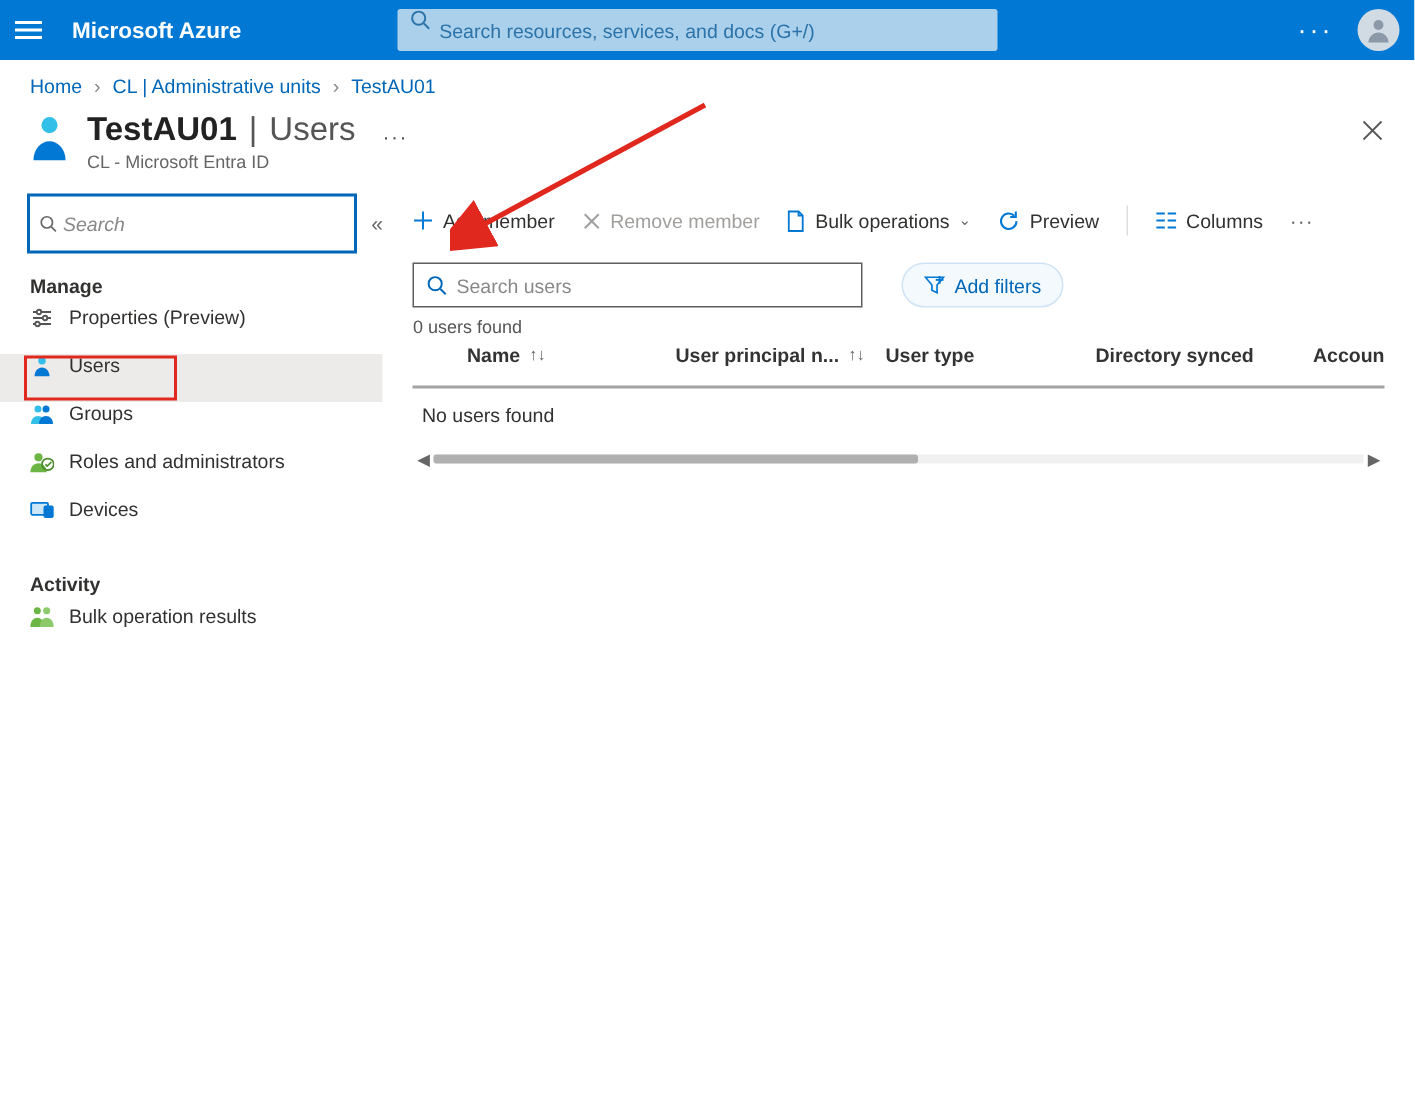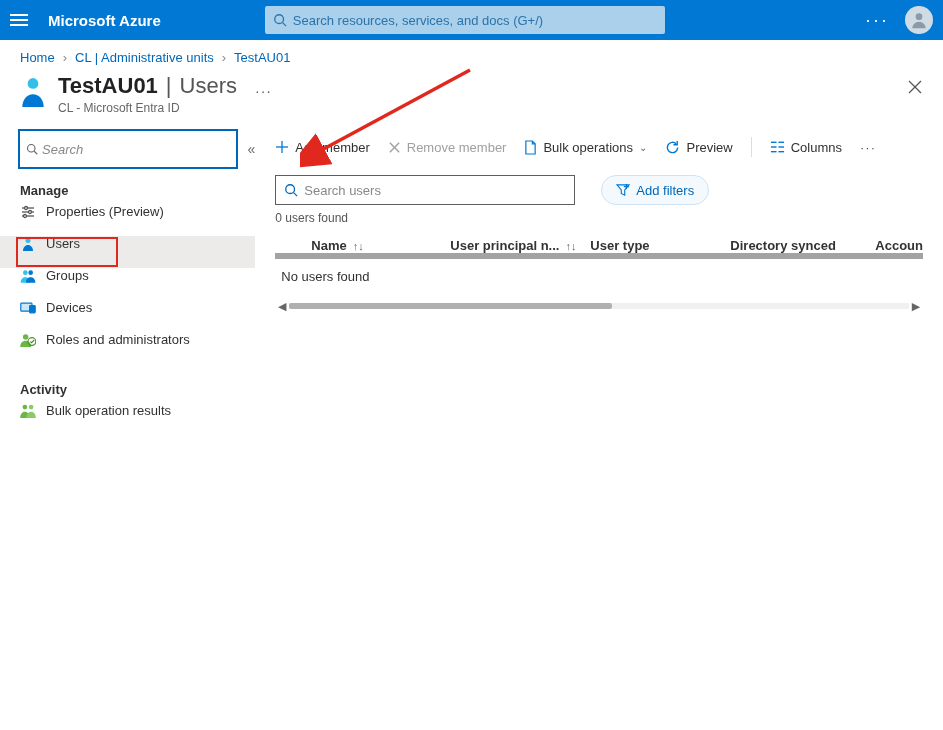--- a/index.html
+++ b/index.html
@@ -2,21 +2,21 @@
 <html><head>
 <meta charset="utf-8">
 <style>
   * { box-sizing: border-box; margin: 0; padding: 0; }
   body { font-family: "Segoe UI", -apple-system, sans-serif; font-size: 13px; color: #323130; width: 943px; height: 730px; overflow: hidden; background:#fff; position:relative;}
   
   .topbar { background:#0078d4; height:40px; display:flex; align-items:center; color:#fff; padding:0 10px; gap:14px;}
   .hamburger { width:18px; display:flex; flex-direction:column; gap:3px; cursor:pointer;}
   .hamburger span{height:2px;background:#fff;}
   .brand { font-size:15px; font-weight:600; margin-left:6px; cursor:pointer;}
-  .search-global { flex:0 0 400px; margin-left:90px; background:#aad0ec; height:28px; border-radius:2px; display:flex; align-items:center; padding:0 8px; color:#2b5f87;}
+  .search-global { flex:0 0 400px; margin-left:90px; background:#aad0ec; height:28px; border-radius:2px; display:flex; padding:0 8px; color:#2b5f87;}
   .search-global svg{margin-right:6px;}
   .search-global input{border:none;background:transparent;outline:none;flex:1;font-size:13px;color:#2b5f87;}
   .search-global input::placeholder{color:#2b73a8;}
   .topbar-right{margin-left:auto;display:flex;align-items:center;gap:16px;}
   .ellipsis-white{color:#fff;font-size:18px;letter-spacing:2px;cursor:pointer;}
   .avatar{width:28px;height:28px;border-radius:50%;background:#d1dbe3;display:flex;align-items:center;justify-content:center;}
   .avatar svg{fill:#8c99a8;}
   
   .breadcrumb{padding:10px 20px 8px;display:flex;align-items:center;gap:8px;font-size:13px;}
   .breadcrumb a{color:#0067b8;text-decoration:none;cursor:pointer;}
@@ -55,21 +55,21 @@
   .tool-divider{width:1px;height:20px;background:#ddd;}
   .toolbar .ellipsis{color:#555;letter-spacing:1px;cursor:pointer;}
   
   .filter-row{display:flex;align-items:center;gap:26px;margin-top:10px;}
   .search-users{width:300px;height:30px;border:1px solid #605e5c;display:flex;align-items:center;padding:0 8px;}
   .search-users svg{margin-right:6px;stroke:#0067b8;}
   .search-users input{border:none;outline:none;flex:1;font-size:13px;}
   .search-users input::placeholder{color:#888;}
   .add-filters{height:30px;border:1px solid #cfe3f5;background:#f3f9fd;border-radius:16px;padding:0 14px;display:flex;align-items:center;gap:6px;color:#0067b8;font-size:13px;cursor:pointer;}
   .count{font-size:12px;color:#555;margin-top:6px;}
-  .table-head{display:flex;align-items:flex-end;border-bottom:6px solid #a3a3a3;height:30px;margin-top:4px;font-size:13px;font-weight:600;color:#333;}
+  .table-head{display:flex;align-items:flex-start;border-bottom:2px solid #a3a3a3;height:30px;margin-top:4px;font-size:13px;font-weight:600;color:#333;}
   .th{display:flex;align-items:center;gap:6px;}
   .th .sort{font-size:11px;color:#666;font-weight:400;}
   .empty{padding:10px 6px;font-size:13px;color:#323130;}
   .hscroll{height:16px;position:relative;margin-top:4px;display:flex;align-items:center;}
   .hscroll .arrow{font-size:11px;color:#666;cursor:pointer;width:14px;text-align:center;}
   .hscroll .track{flex:1;height:6px;background:#f0f0f0;position:relative;}
   .hscroll .thumb{position:absolute;left:0;top:0;height:6px;width:52%;background:#b0b0b0;border-radius:2px;}
   
   .arrow-annot{position:absolute;pointer-events:none;}
 </style>
@@ -174,37 +174,37 @@
             <circle cx="8" cy="5" r="3.5" fill="#32c0e8"></circle>
             <circle cx="16" cy="5" r="3.5" fill="#0078d4"></circle>
             <path d="M1 20c0-5 3-8 7-8s7 3 7 8" fill="#32c0e8"></path>
             <path d="M9 20c0-5 3-8 7-8s7 3 7 8" fill="#0078d4"></path>
           </svg>
         </span>
       <span>Groups</span>
     </div>
     <div class="side-item">
       <span class="icon">
-          <svg width="16" height="12" viewBox="0 0 20 14" fill="none" stroke="#0078d4" stroke-width="1.5">
-            <rect x="1" y="1" width="14" height="10" rx="1" fill="#cde7f7"></rect>
-            <rect x="12" y="4" width="7" height="9" rx="1" fill="#0078d4"></rect>
-          </svg>
-        </span>
-      <span>Devices</span>
-    </div>
-    <div class="side-item">
-      <span class="icon">
           <svg width="16" height="14" viewBox="0 0 20 18">
             <circle cx="7" cy="5" r="3.5" fill="#6bb644"></circle>
             <path d="M0 18c0-5 3-8 7-8s7 3 7 8" fill="#6bb644"></path>
             <circle cx="15" cy="11" r="5" fill="none" stroke="#4a8e2d" stroke-width="1.5"></circle>
             <path d="M13 11l1.5 1.5L18 9" stroke="#4a8e2d" stroke-width="1.5" fill="none"></path>
           </svg>
         </span>
       <span>Roles and administrators</span>
+    </div>
+    <div class="side-item">
+      <span class="icon">
+          <svg width="16" height="12" viewBox="0 0 20 14" fill="none" stroke="#0078d4" stroke-width="1.5">
+            <rect x="1" y="1" width="14" height="10" rx="1" fill="#cde7f7"></rect>
+            <rect x="12" y="4" width="7" height="9" rx="1" fill="#0078d4"></rect>
+          </svg>
+        </span>
+      <span>Devices</span>
     </div>
 
     <div class="side-section" style="margin-top:18px;">Activity</div>
     <div class="side-item">
       <span class="icon">
           <svg width="16" height="14" viewBox="0 0 20 18">
             <circle cx="6" cy="4" r="3" fill="#6bb644"></circle>
             <circle cx="14" cy="4" r="3" fill="#8cc96a"></circle>
             <path d="M0 18c0-5 2.5-8 6-8s6 3 6 8" fill="#6bb644"></path>
             <path d="M8 18c0-5 2.5-8 6-8s6 3 6 8" fill="#8cc96a"></path>

